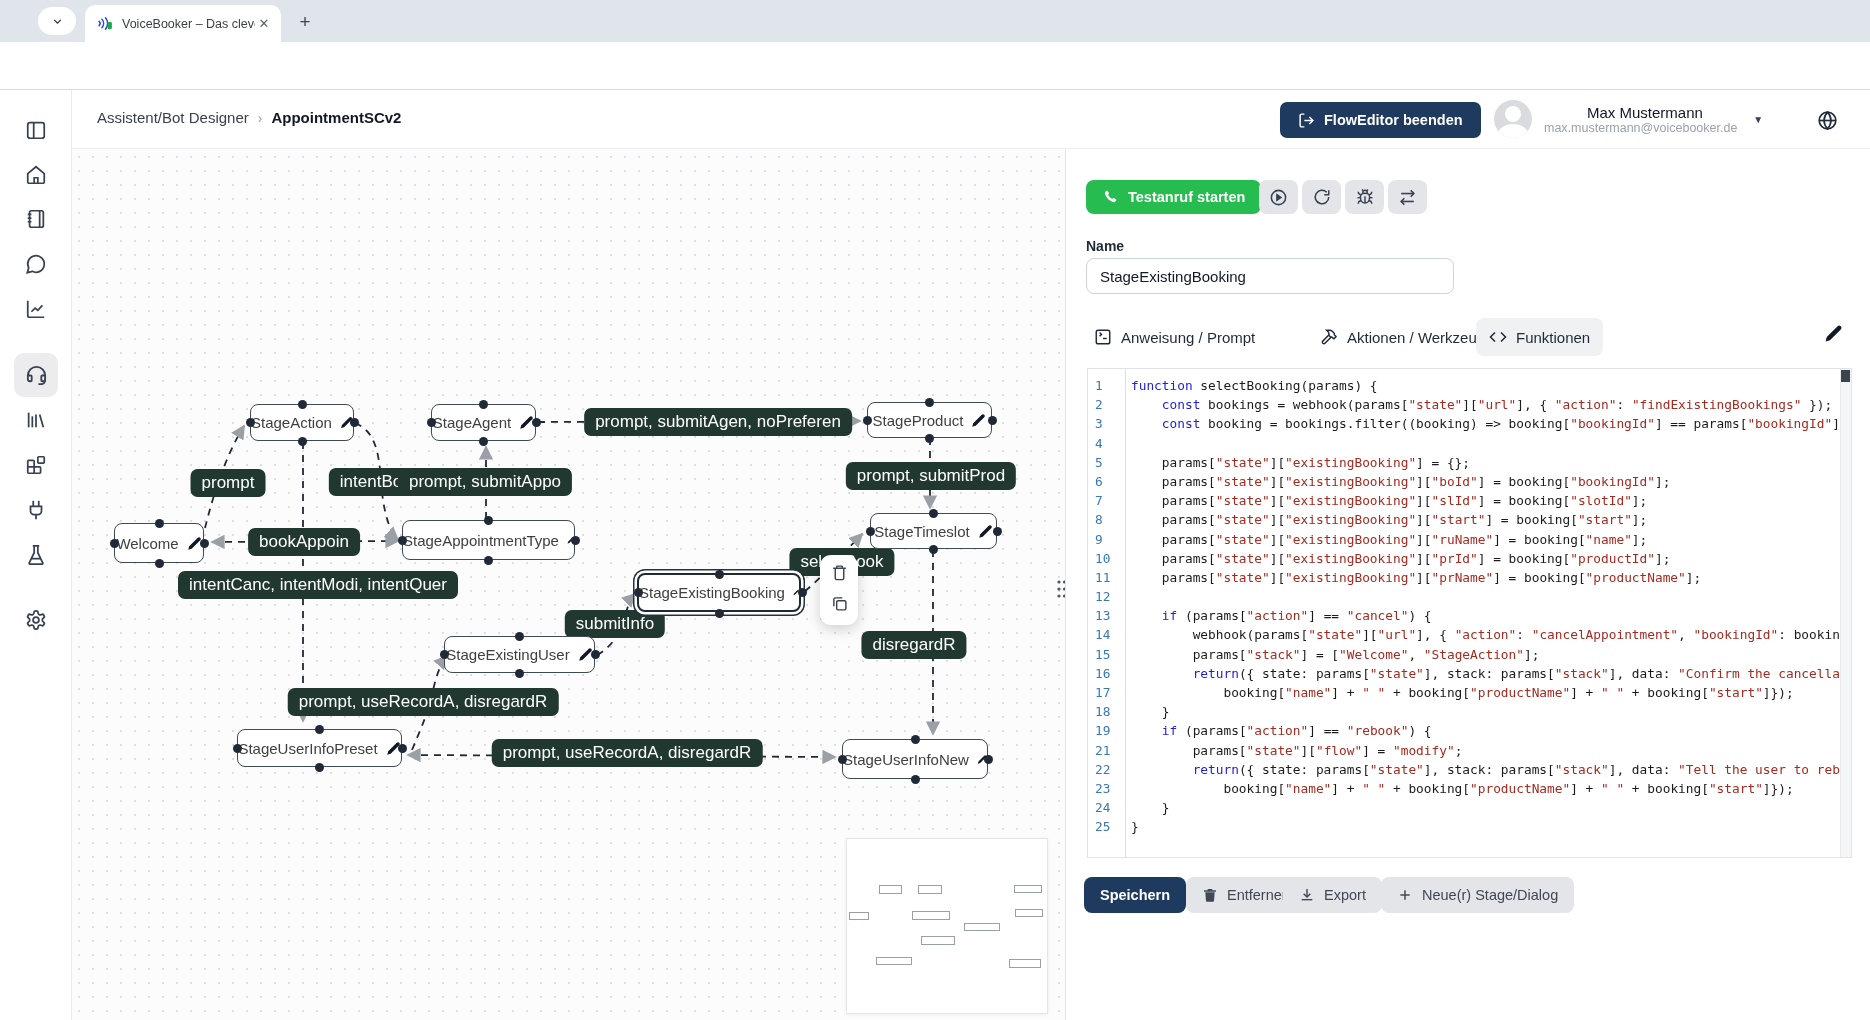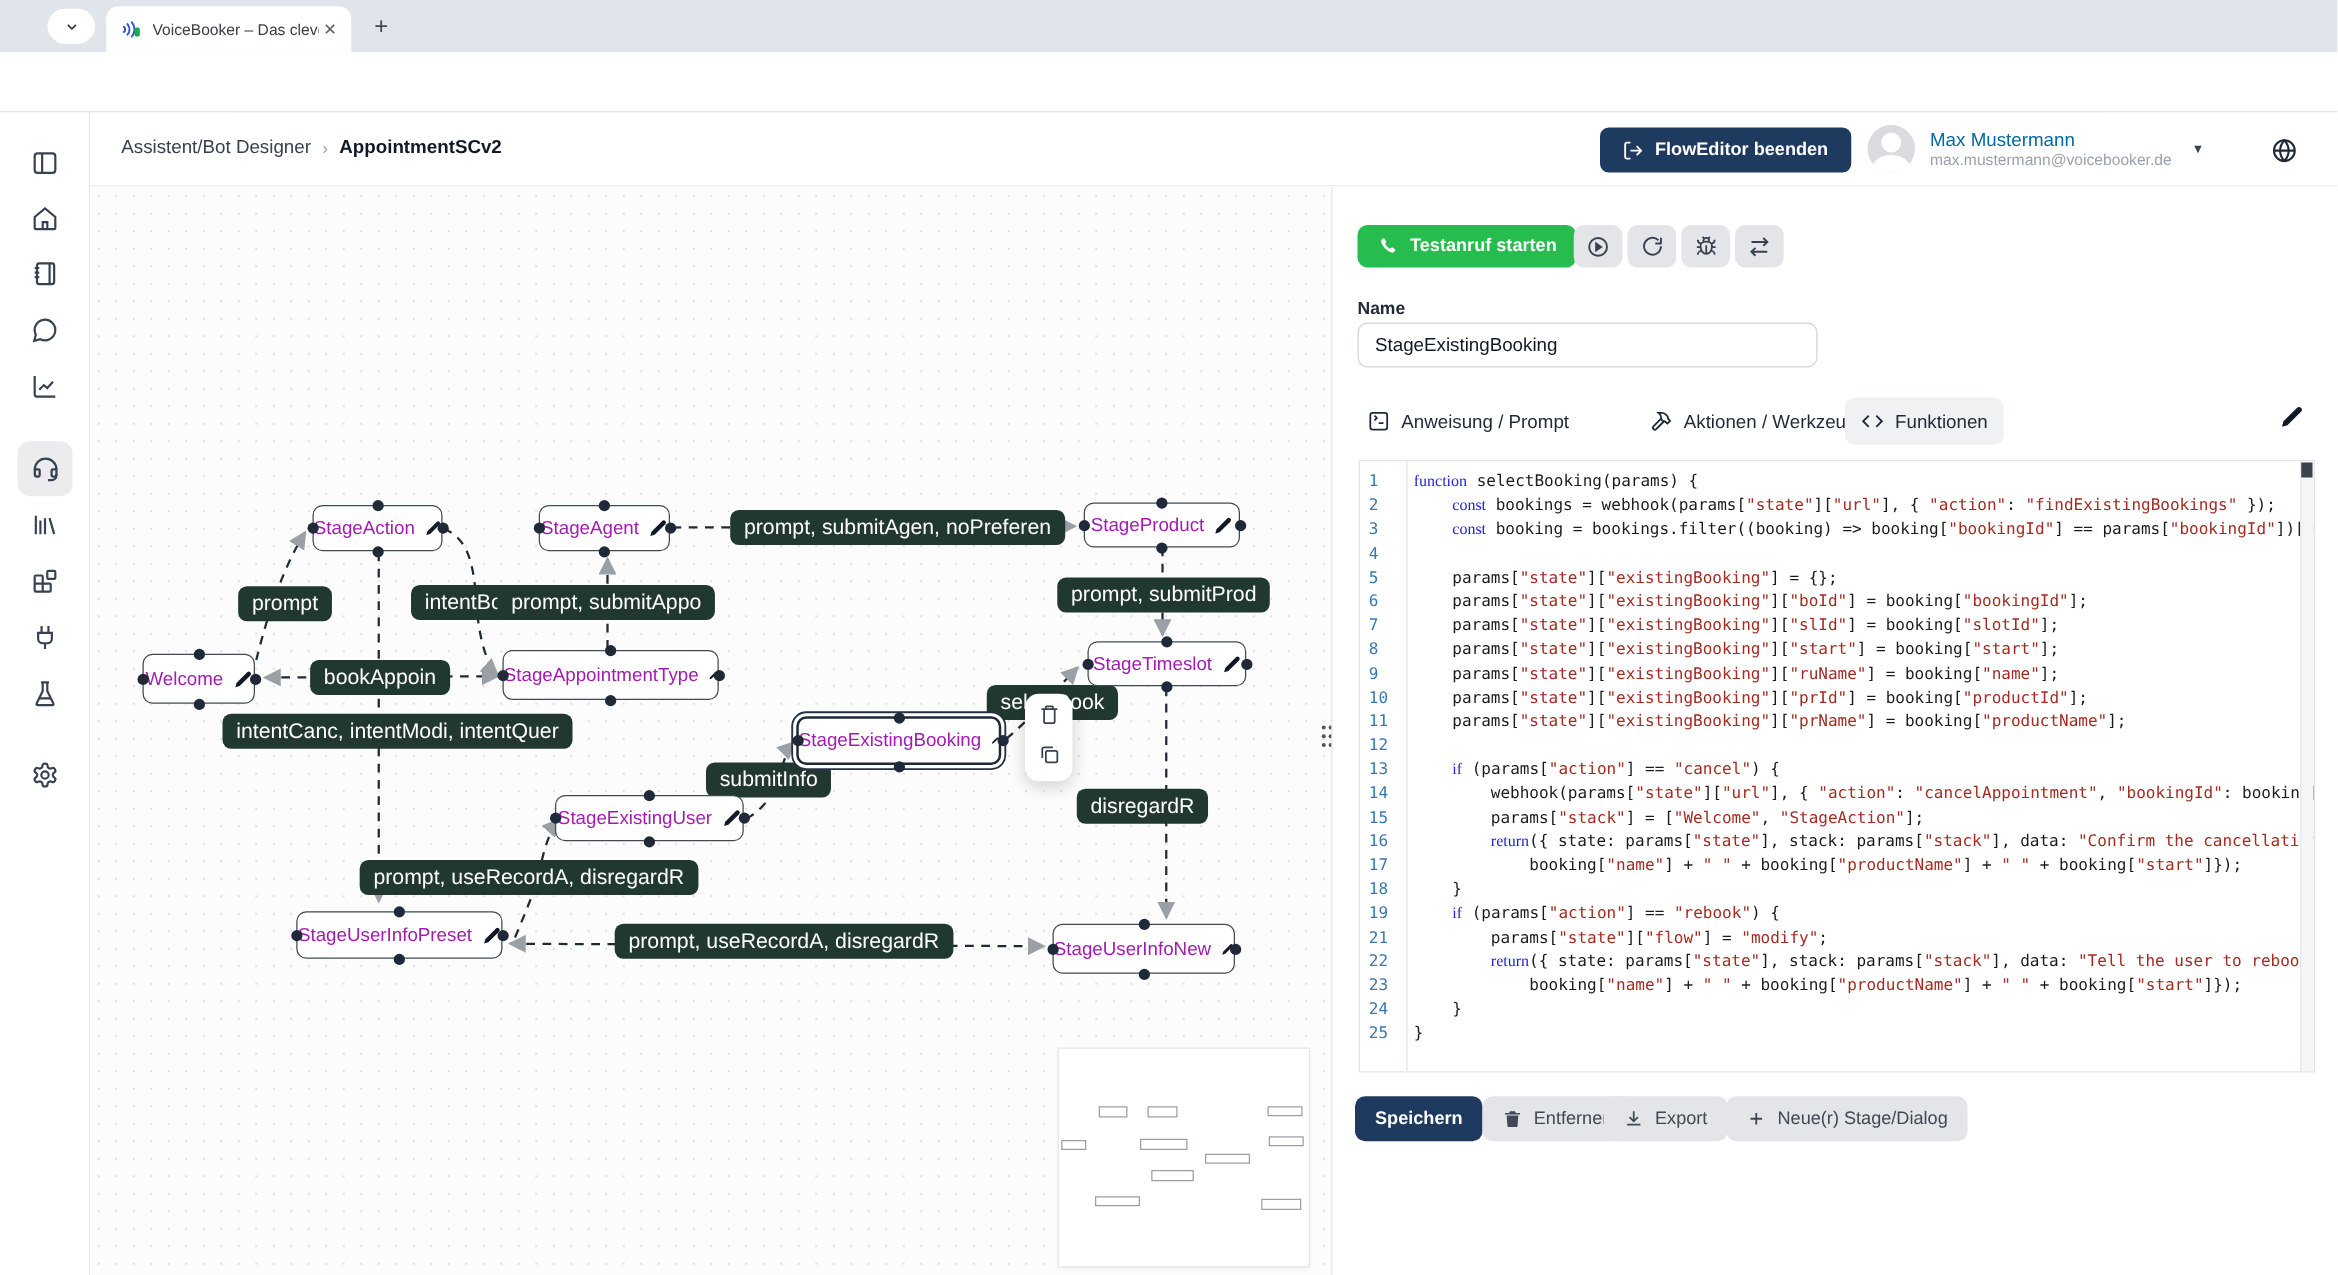--- a/index.html
+++ b/index.html
@@ -22,35 +22,35 @@
   
   #appheader { position:absolute; left:72px; top:90px; width:1798px; height:59px; background:#fff; border-bottom:1px solid #ebedf0; }
   #breadcrumb { position:absolute; left:25px; top:19px; font-size:15px; color:#374151; display:flex; align-items:center; gap:9px;justify-content:center; }
   #crumb-current { font-weight:bold; color:#111827; }
   .crumb-sep { color:#9ca3af; font-size:14px; }
   #exit-btn { position:absolute; left:1208px; top:12px; height:36px; background:#1e3a5e; color:#fff; border:none; border-radius:7px; font-size:14.5px; font-weight:bold; display:flex; align-items:center; gap:9px; padding:0 18px; font-family:inherit; }
   #userbox { position:absolute; left:1422px; top:10px; display:flex; align-items:center; }
   #avatar { width:38px; height:38px; border-radius:50%; background:#d9dbde; position:relative; overflow:hidden; }
   #avatar:before { content:""; position:absolute; left:11px; top:6px; width:16px; height:16px; border-radius:50%; background:#fff; }
   #avatar:after { content:""; position:absolute; left:4px; top:24px; width:30px; height:20px; border-radius:50%; background:#fff; }
-  #user-name { font-size:15px; color:#0369a1; }
+  #user-name { font-size:15px; color:#0f172a;margin-left:43px; }
   #user-email { font-size:12.5px; color:#9aa2ad; }
   #user-caret { margin-left:16px; color:#374151; font-size:10px; }
   #globe-btn { position:absolute; left:1745px; top:20px; color:#1f2937; }
 
   
   #sidebar { position:absolute; left:0; top:90px; width:72px; height:930px; background:#fff; border-right:1px solid #e8eaee; }
   .sb-item { position:absolute; left:14px; width:44px; height:44px; display:flex; align-items:center; justify-content:center; color:#374151; border-radius:10px; }
   .sb-item.active { background:#ececee; }
 
   
   #canvas { position:absolute; left:72px; top:150px; width:994px; height:870px; background:#fcfcfc;
             background-image:radial-gradient(#dededc 1.1px, transparent 1.1px); background-size:14px 14px; overflow:hidden; border-right:1px solid #e3e5e9; }
   #edges { position:absolute; left:0; top:0; }
-  .flow-node { position:absolute; background:#fff; border:1.6px solid #3f4a56; border-radius:8px; display:flex; align-items:center; justify-content:center; gap:8px; font-size:15px; color:#a21caf; z-index:3; }
+  .flow-node { position:absolute; background:#fff; border:1.6px solid #3f4a56; border-radius:8px; display:flex; align-items:center; justify-content:center; gap:8px; font-size:15px; color:#404040; z-index:3; }
   .flow-node.selected { border:2px solid #1f2937; box-shadow:0 0 0 2.5px #fff, 0 0 0 4px #273142; }
   .handle { position:absolute; width:9px; height:9px; background:#1f2937; border-radius:50%; }
   .pencil { color:#111827; }
   .pill { position:absolute; transform:translate(-50%,-50%); background:#213830; color:#fff; font-size:17px; padding:4px 11px; border-radius:7px; white-space:nowrap; z-index:2; }
   #ctx-popup { position:absolute; left:748px; top:405px; width:38px; height:70px; background:#fff; border-radius:11px; box-shadow:0 4px 14px rgba(0,0,0,.18); z-index:5; display:flex; flex-direction:column; align-items:center; justify-content:center; gap:10px; color:#374151; }
   #splitter-grip { position:absolute; left:983px; top:428px; z-index:6; color:#374151; }
   #minimap { position:absolute; left:774px; top:688px; width:202px; height:176px; background:#fff; border:1px solid #e4e6ea; box-shadow:0 1px 4px rgba(0,0,0,.06); z-index:4; }
   .mini-rect { position:absolute; border:1px solid #9aa0a8; background:#fff; }
 
   
@@ -61,21 +61,21 @@
   #name-input { position:absolute; left:19px; top:108px; width:368px; height:36px; border:1px solid #cdd3da; border-radius:8px; font-size:15px; color:#111827; padding:0 13px; font-family:inherit; background:#fff; }
   .ptab { position:absolute; top:168px; height:38px; display:flex; align-items:center; gap:9px; font-size:15px; color:#1f2937; padding:0 13px; border-radius:8px; background:transparent; border:none; font-family:inherit; }
   .ptab.active { background:#f0f1f3; }
   #tab-edit-pencil { position:absolute; left:757px; top:174px; color:#111827; }
 
   #editor { position:absolute; left:20px; top:218px; width:765px; height:490px; border:1px solid #e0e3e8; background:#fff; overflow:hidden; }
   #gutter-sep { position:absolute; left:37px; top:0; width:1px; height:100%; background:#dde1e6; }
   .cl { display:flex; height:19.2px; line-height:19.2px; white-space:pre; font-family:"DejaVu Sans Mono", monospace; font-size:12.8px; }
   .ln { width:30px; flex:0 0 30px; text-align:left; padding-left:7px; color:#3878b4; }
   .ct { padding-left:13px; color:#1b1b1b; white-space:pre; }
-  .kw { color:#2323d6;font-family:Liberation Serif, serif; }
+  .kw { color:#2323d6; }
   .str { color:#a32b21; }
   #code-lines { padding-top:7px; }
   #vscroll { position:absolute; right:1px; top:1px; width:9px; height:12px; background:#3c434c; }
   #vtrack { position:absolute; right:0; top:0; width:11px; height:100%; background:#f4f5f6; border-left:1px solid #e7e9ec; }
 
   .action-btn { position:absolute; top:727px; height:36px; border:none; border-radius:8px; font-size:14.5px; font-family:inherit; display:flex; align-items:center; gap:9px; padding:0 16px; }
   .action-btn.primary { background:#1e3a5e; color:#fff; font-weight:bold; }
   .action-btn.secondary { background:#e3e5e9; color:#3f4854; font-weight:500; }
 </style>
 </head>

